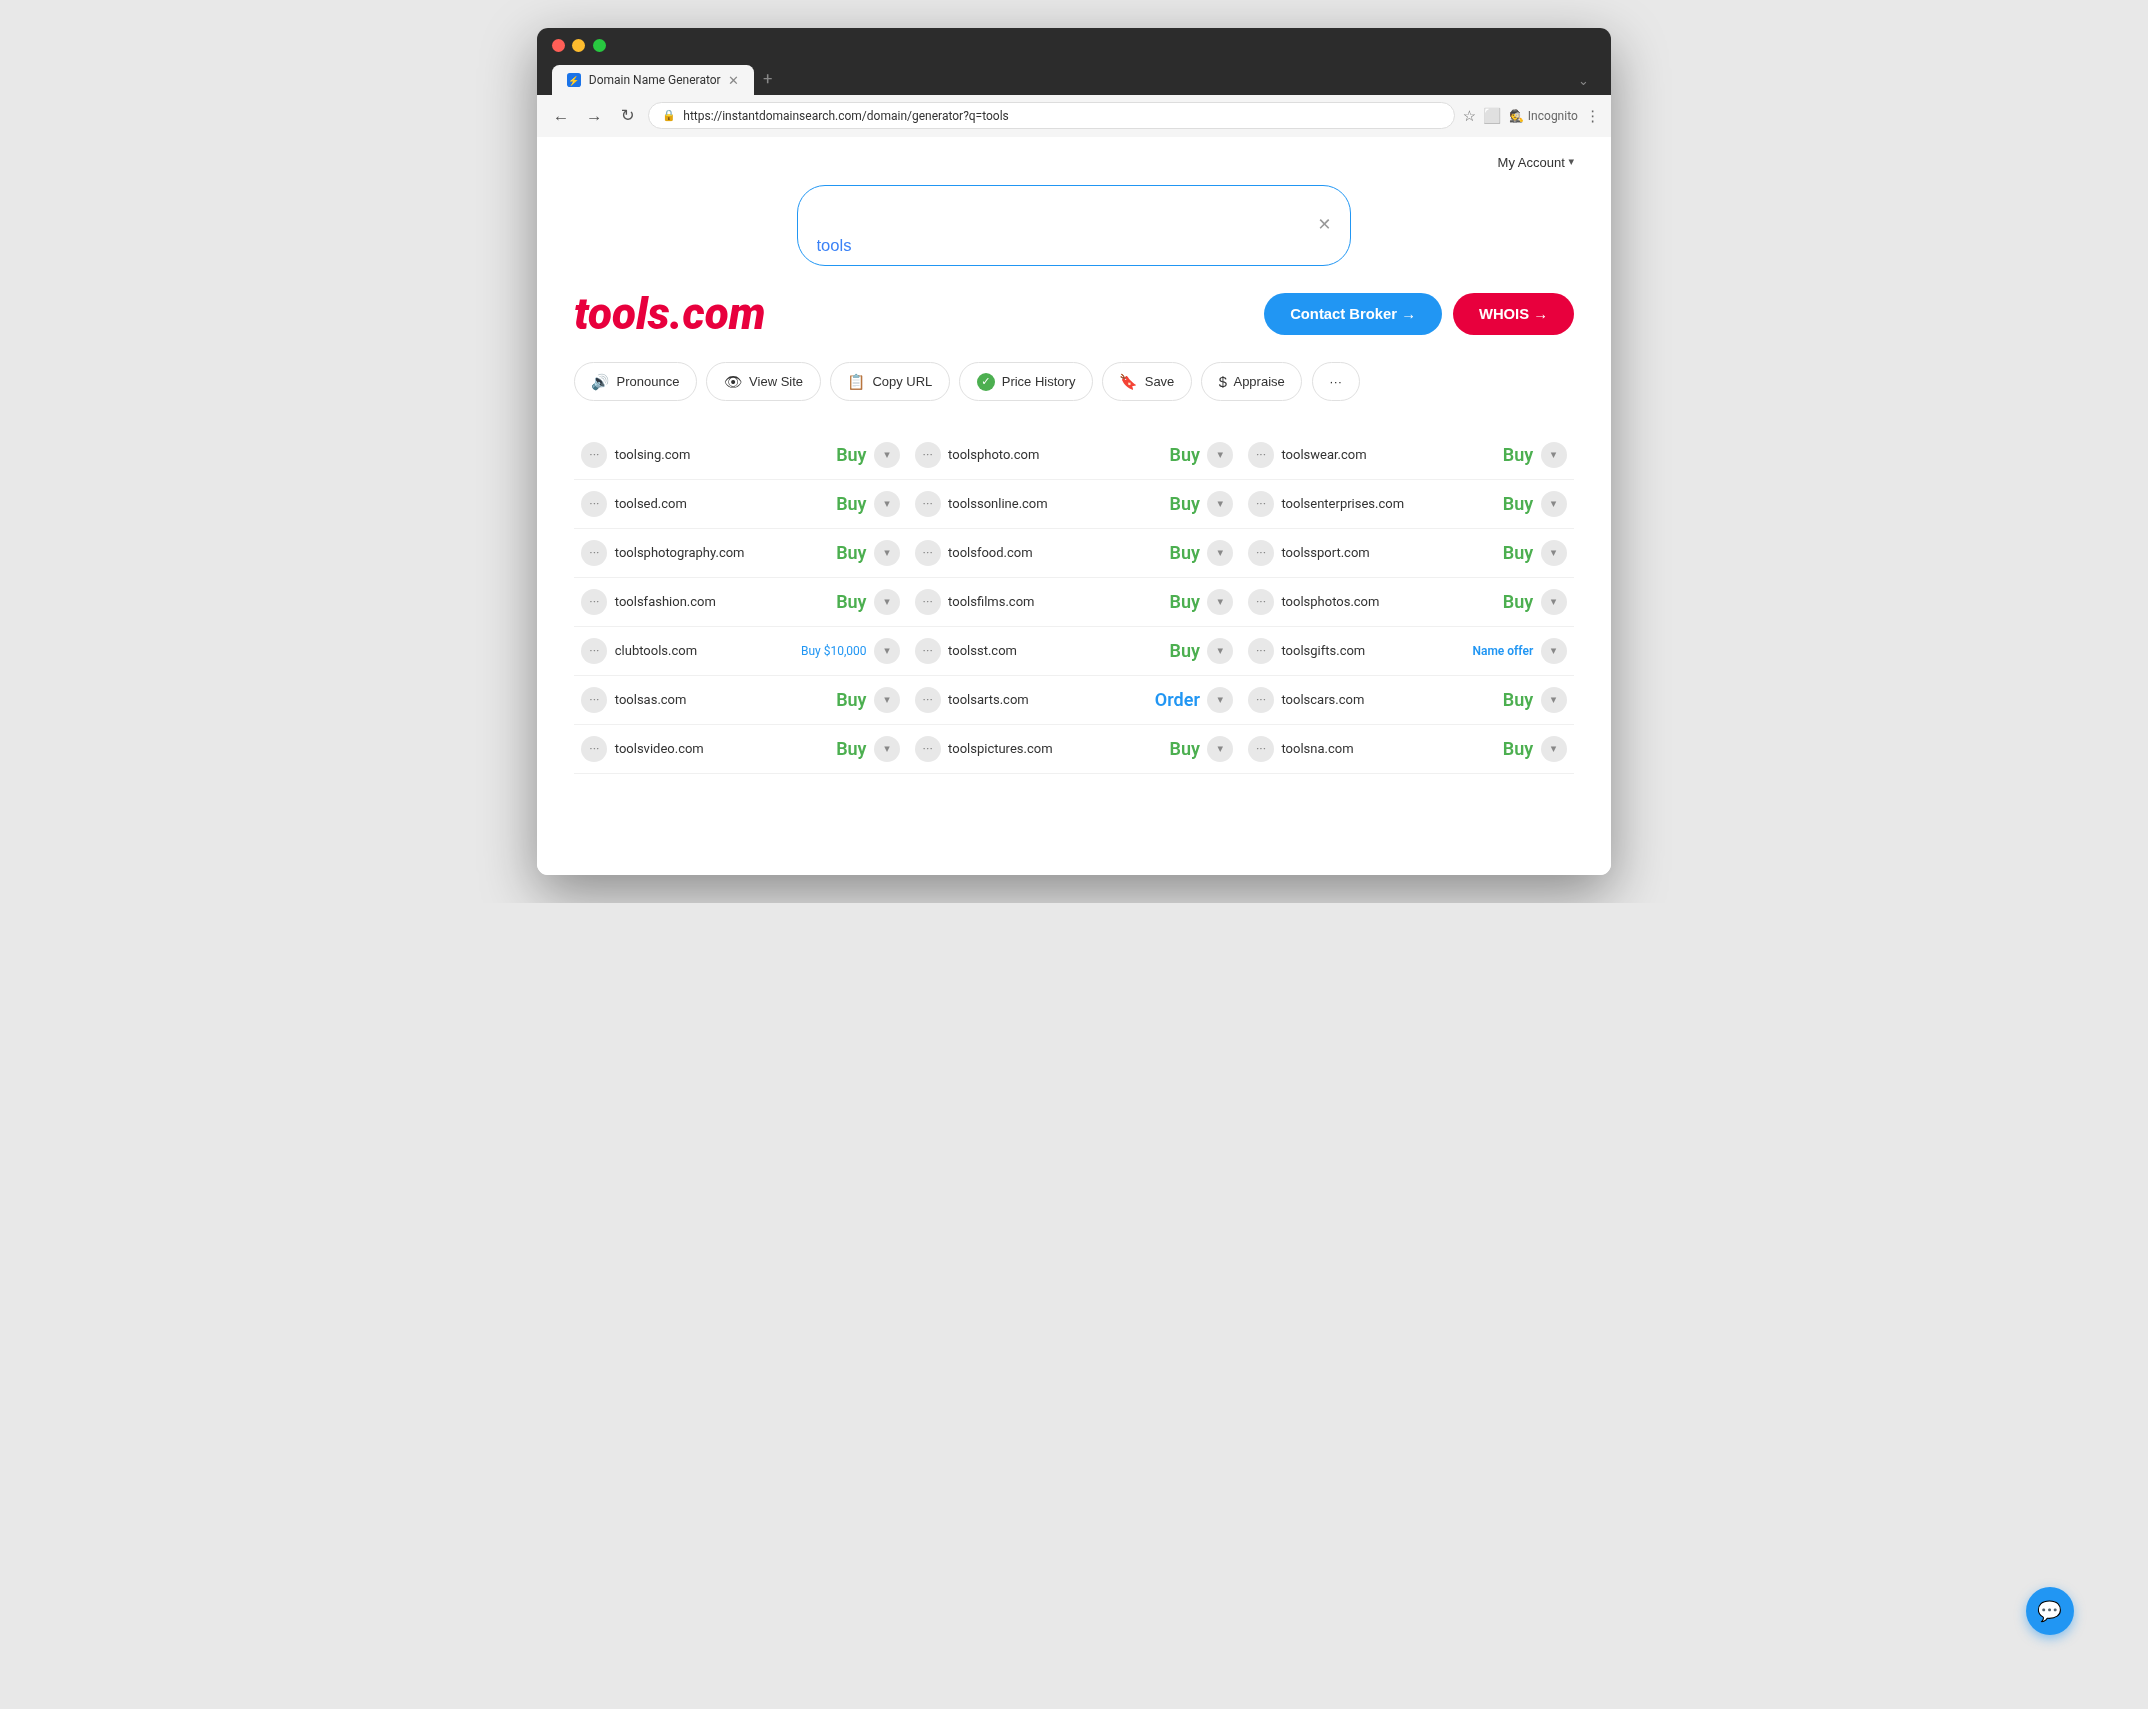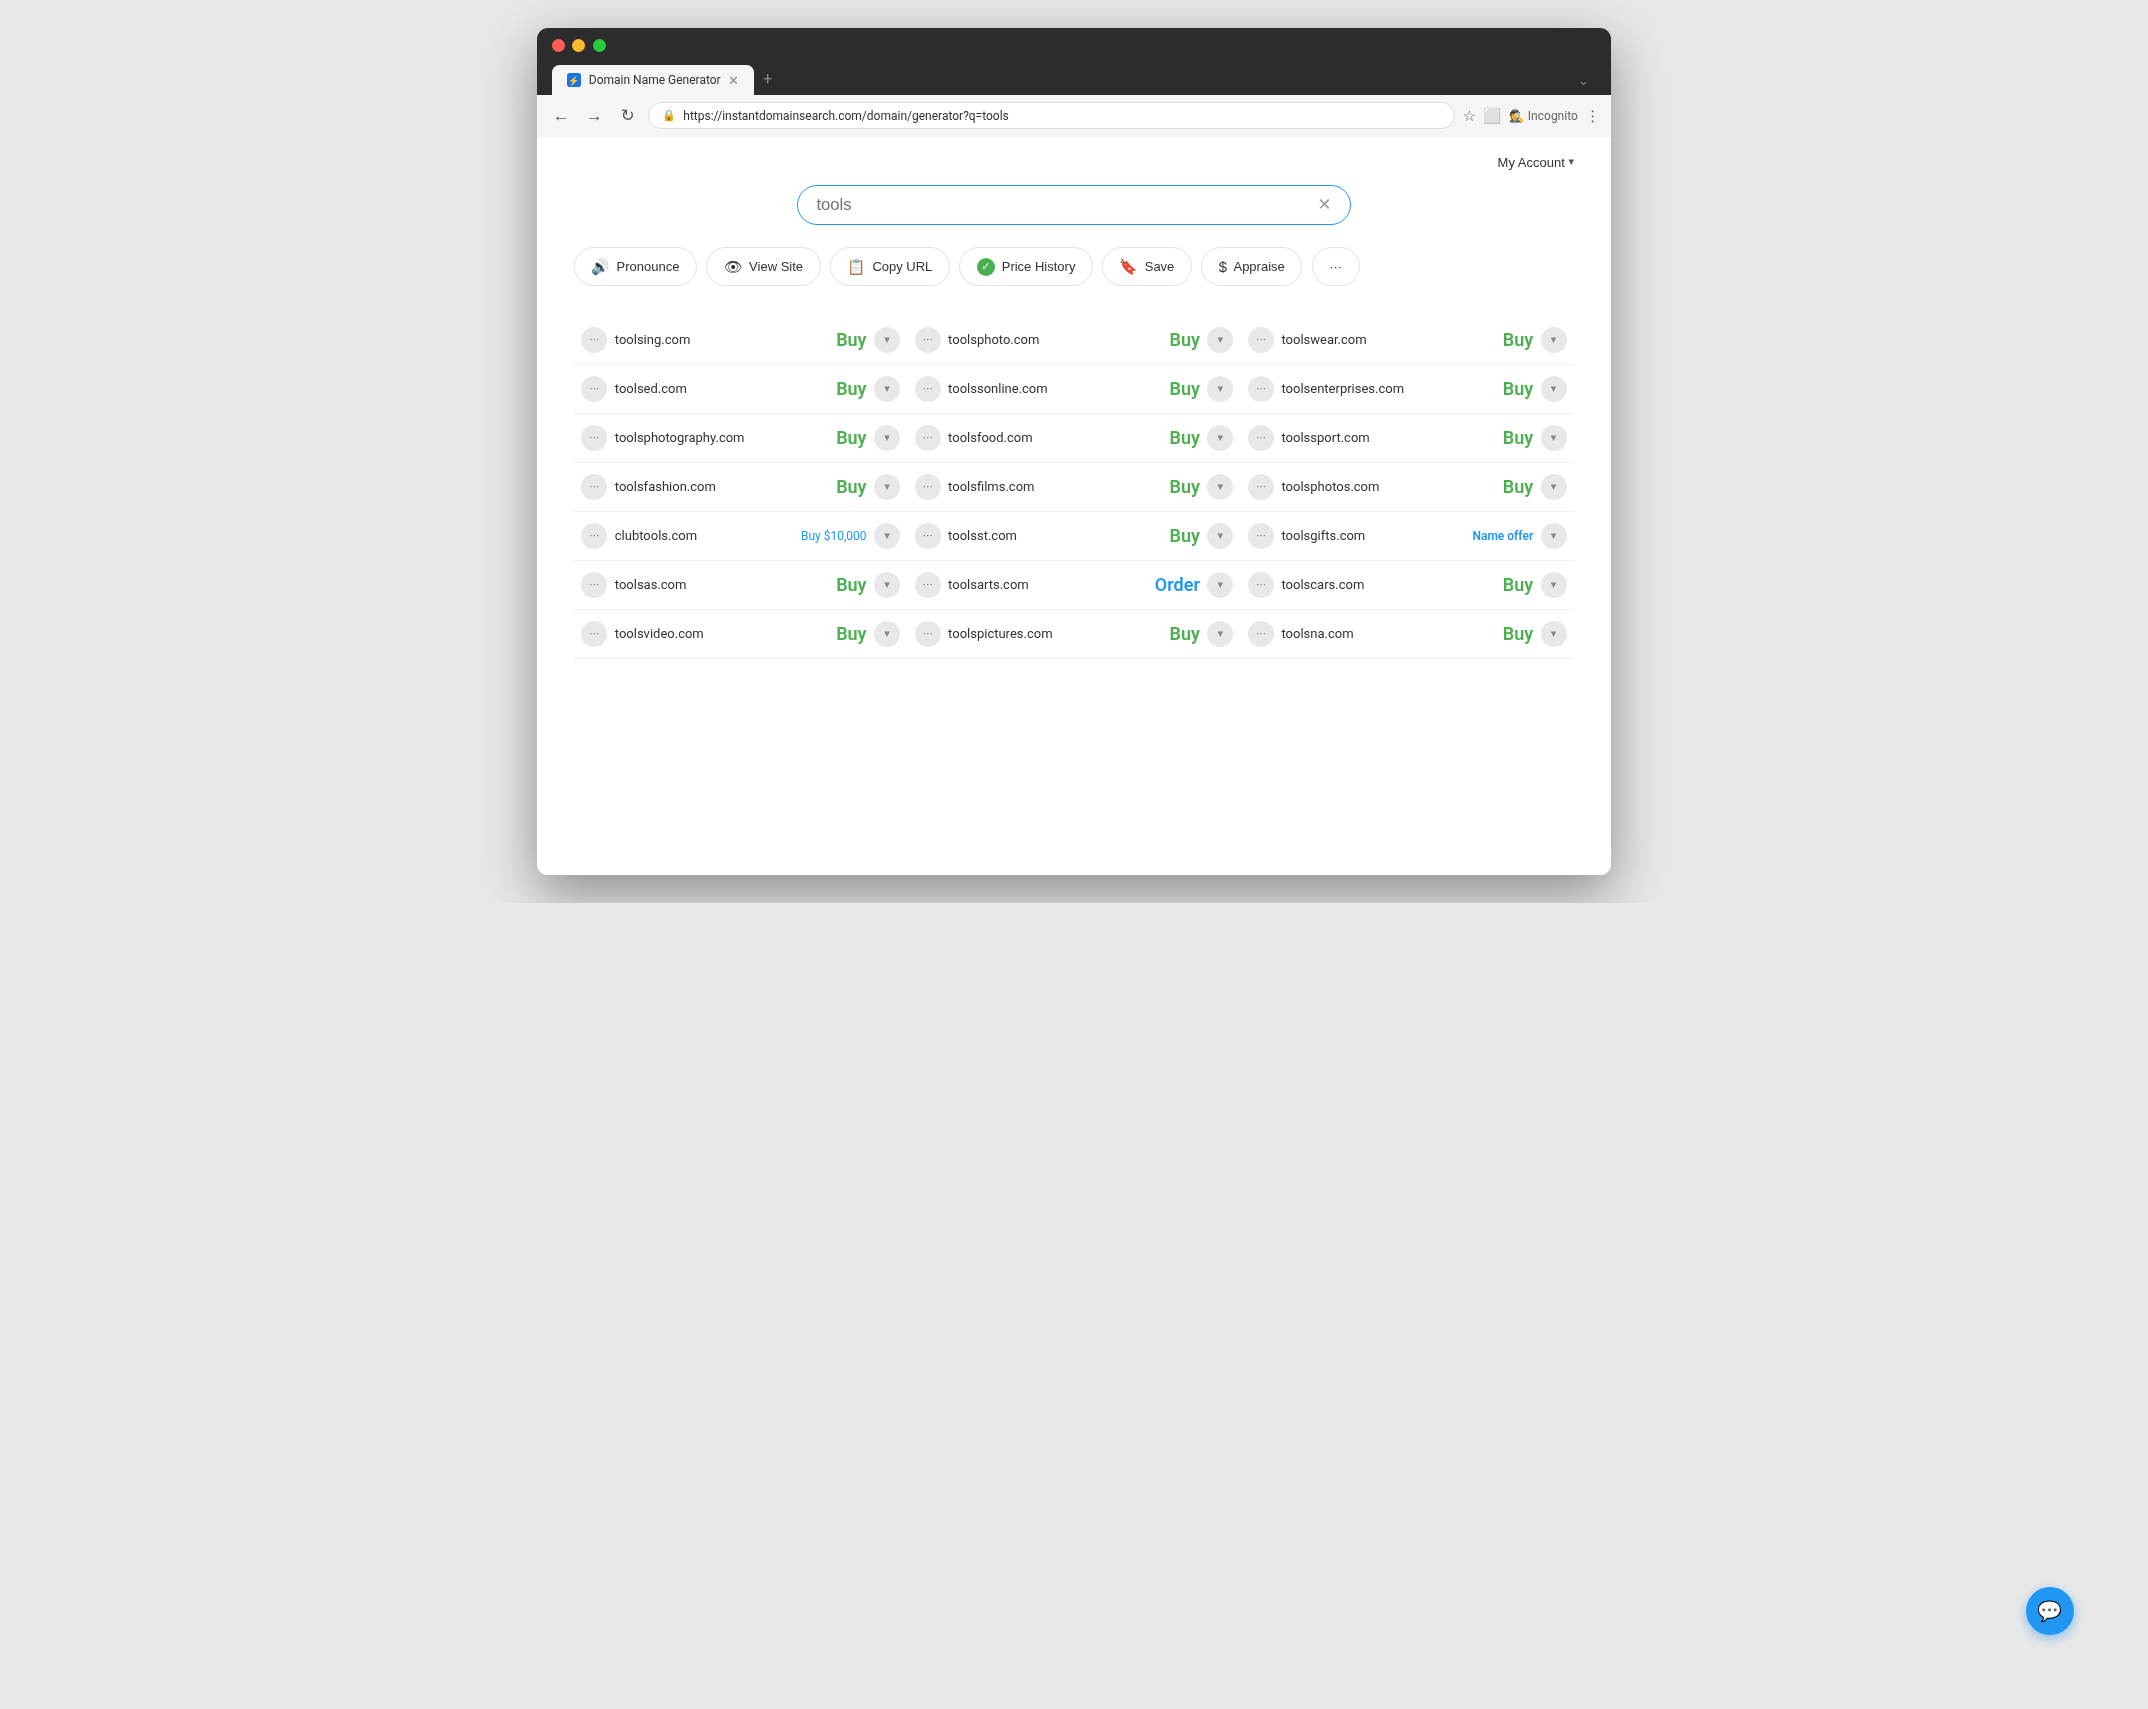--- a/index.html
+++ b/index.html
@@ -163,21 +163,22 @@
       border-radius: 28px;
       padding: 9.2px 18.5px;
       gap: 7.4px;
       background: white;
     }
     .search-input {
       flex: 1;
       border: none;
       outline: none;
       font-size: 16.6px;
-      color: #737373;
+      color: #3b82f6;
+      margin-top: 41px;
     }
     .search-clear {
       background: none;
       border: none;
       color: #999;
       font-size: 16.6px;
       cursor: pointer;
       line-height: 1;
     }
 
@@ -398,20 +399,31 @@
     </div>
 
     <div class="search-wrap">
       <div class="search-box">
         <input class="search-input" type="text" value="tools" style="">
         <button class="search-clear">✕</button>
       </div>
     </div>
 
 
+    <div class="domain-header">
+      <div class="domain-title">tools.com</div>
+      <div class="domain-actions">
+        <button class="btn-contact-broker">
+          <span>Contact Broker →</span>
+        </button>
+        <button class="btn-whois">
+          <span>WHOIS →</span>
+        </button>
+      </div>
+    </div>
 
     <div class="action-row">
       <button class="action-btn">
         <span class="icon">🔊</span>
         <span>Pronounce</span>
       </button>
       <button class="action-btn">
         <span class="icon">👁</span>
         <span>View Site</span>
       </button>

